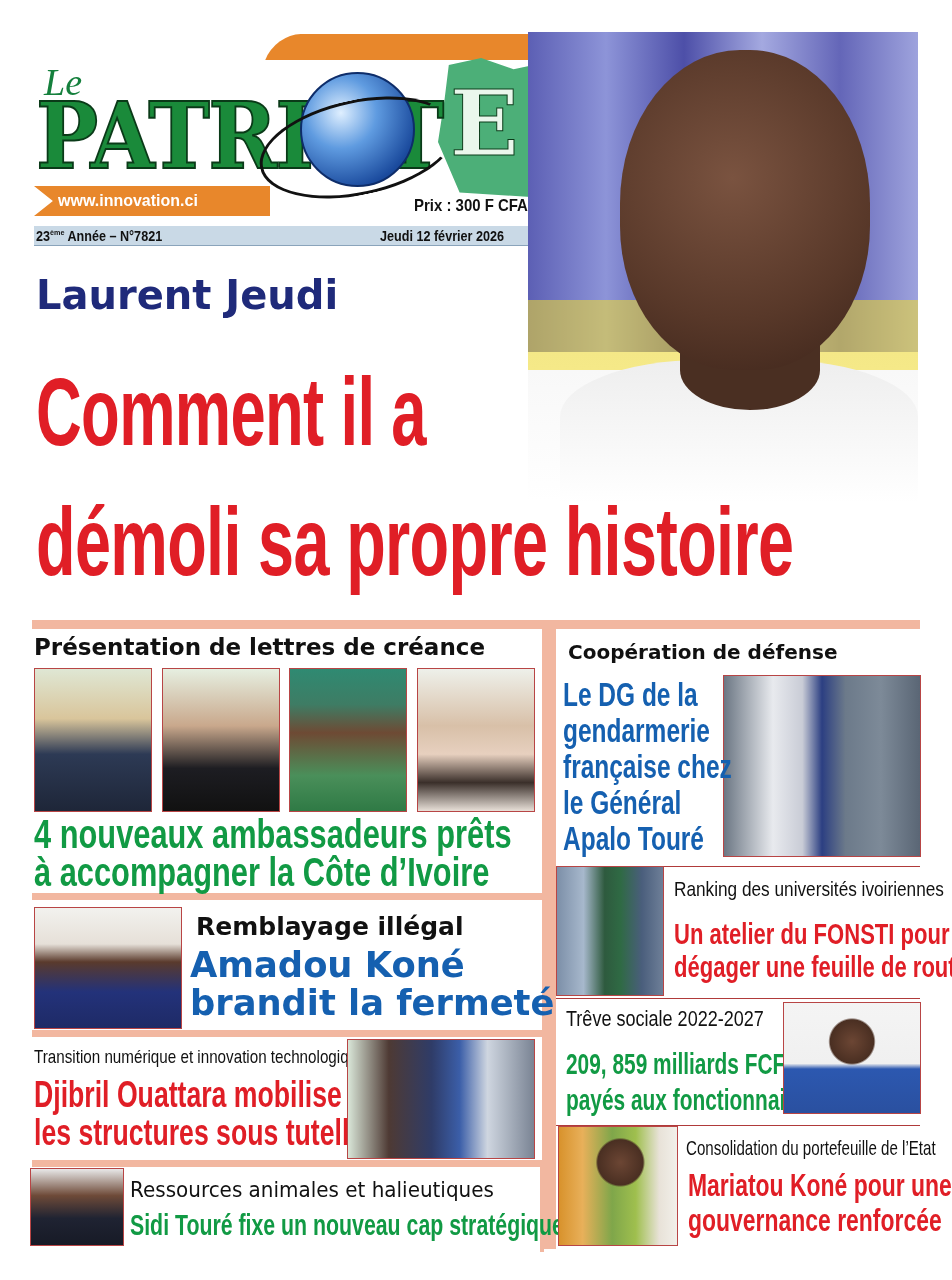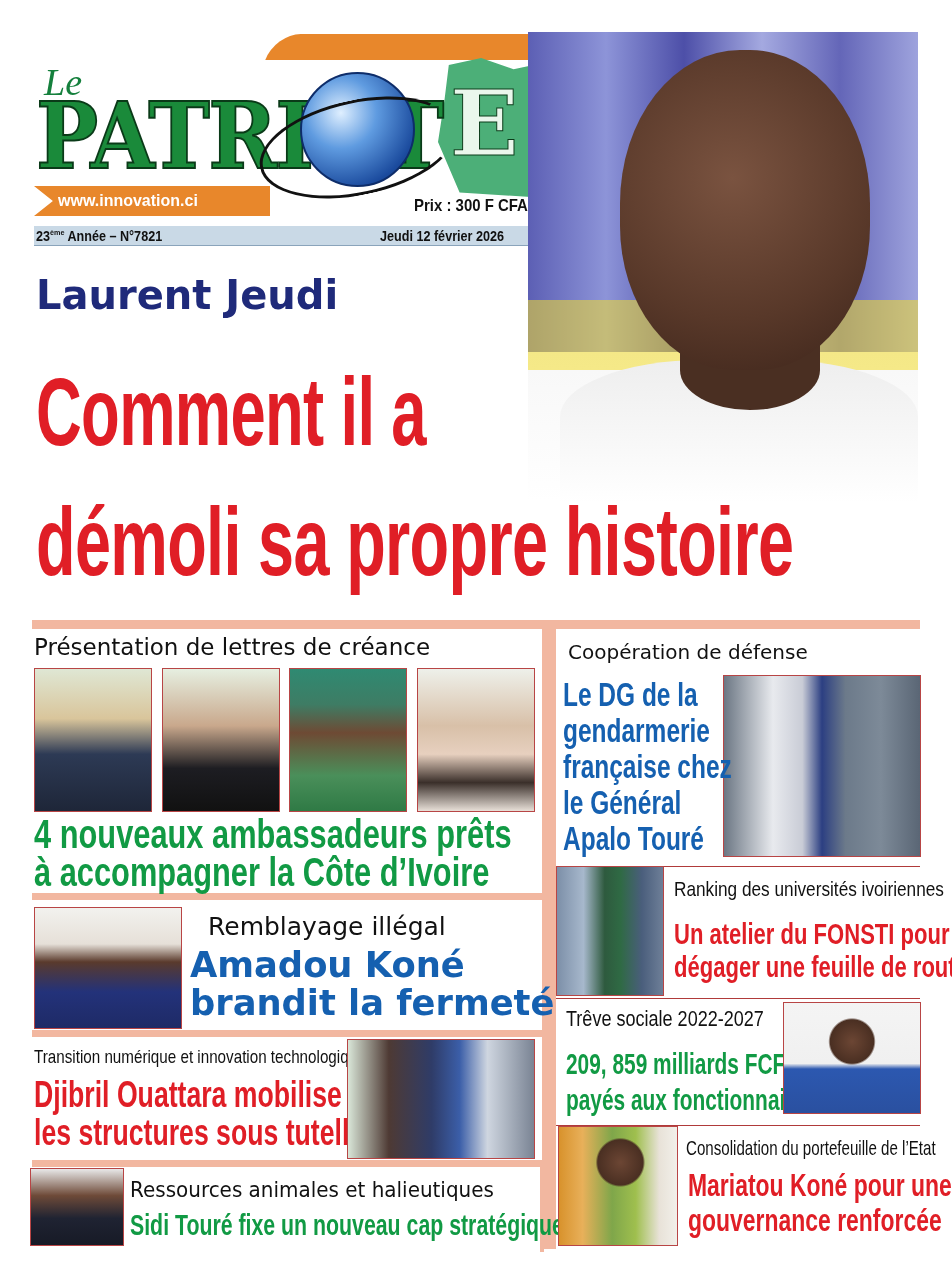--- a/index.html
+++ b/index.html
@@ -40,21 +40,21 @@
   .headline-2 { left: 36px; top: 494px; font-size: 96px; color: #e01e26; transform: scaleX(0.675) scaleY(1.0); line-height: 1; letter-spacing: -1px; }
 
   
   .bar-h { background: #f2b7a0; }
   .bar-v { background: #f2b7a0; }
   .line-red { background: #b03a3a; height: 1px; }
 
   
   .photo { border: 1px solid #b84545; overflow: hidden; }
 
-  .section-label { font-family: "DejaVu Sans", sans-serif; font-weight: normal; color: #111; white-space: nowrap; }
+  .section-label { font-family: "DejaVu Sans", sans-serif; font-weight: bold; color: #111; white-space: nowrap; }
   .tag-cond { font-family: "Liberation Sans", sans-serif; color: #111; white-space: nowrap; transform-origin: left top; }
   .green { color: #119a44; }
   .blue { color: #1560b0; }
   .red { color: #e01e26; }
 </style>
 </head>
 <body>
 
 <div class="abs orange-top"></div>
 <div class="abs le">Le</div>
@@ -102,21 +102,21 @@
 <div class="abs photo" style="left:723px;top:675px;width:198px;height:182px;background:linear-gradient(90deg,#6c7784 0%,#e8eaee 25%,#c9ccd6 40%,#2c3f82 50%,#6c7a8a 62%,#7d8a98 80%,#5a6675 100%);"></div>
 <div class="abs cond blue" style="left:563px;top:676px;font-size:34px;line-height:36px;transform:scaleX(0.72);">
   <div>Le DG de la</div>
   <div>gendarmerie</div>
   <div>française chez</div>
   <div>le Général</div>
   <div>Apalo Touré</div>
 </div>
 
 <div class="abs photo" style="left:34px;top:907px;width:148px;height:122px;background:linear-gradient(180deg,#f2f2ee 0%,#e6e0d8 30%,#5a3a2c 45%,#23327a 70%,#1e2a66 100%);"></div>
-<div class="abs section-label" style="left:208px;top:912px;font-size:25px;">Remblayage illégal</div>
+<div class="abs section-label" style="left:196px;top:912px;font-size:25px;">Remblayage illégal</div>
 <div class="abs blue" style="left:190px;top:946px;font-family:'DejaVu Sans',sans-serif;font-weight:bold;font-size:36px;line-height:38px;transform:scaleX(0.98);transform-origin:left top;white-space:nowrap;">
   <div>Amadou Koné</div>
   <div>brandit la fermeté</div>
 </div>
 
 <div class="abs photo" style="left:556px;top:866px;width:108px;height:130px;background:linear-gradient(90deg,#7c8fa8 0%,#a7b8cc 25%,#2e5a3e 45%,#2f6a44 60%,#4a5e7c 80%,#6e7f98 100%);"></div>
 <div class="abs tag-cond" style="left:674px;top:877px;font-size:21px;transform:scaleX(0.82);">Ranking des universités ivoiriennes</div>
 <div class="abs cond red" style="left:674px;top:918px;font-size:29px;line-height:33px;transform:scaleX(0.76);">
   <div>Un atelier du  FONSTI pour</div>
   <div>dégager une feuille de route</div>

